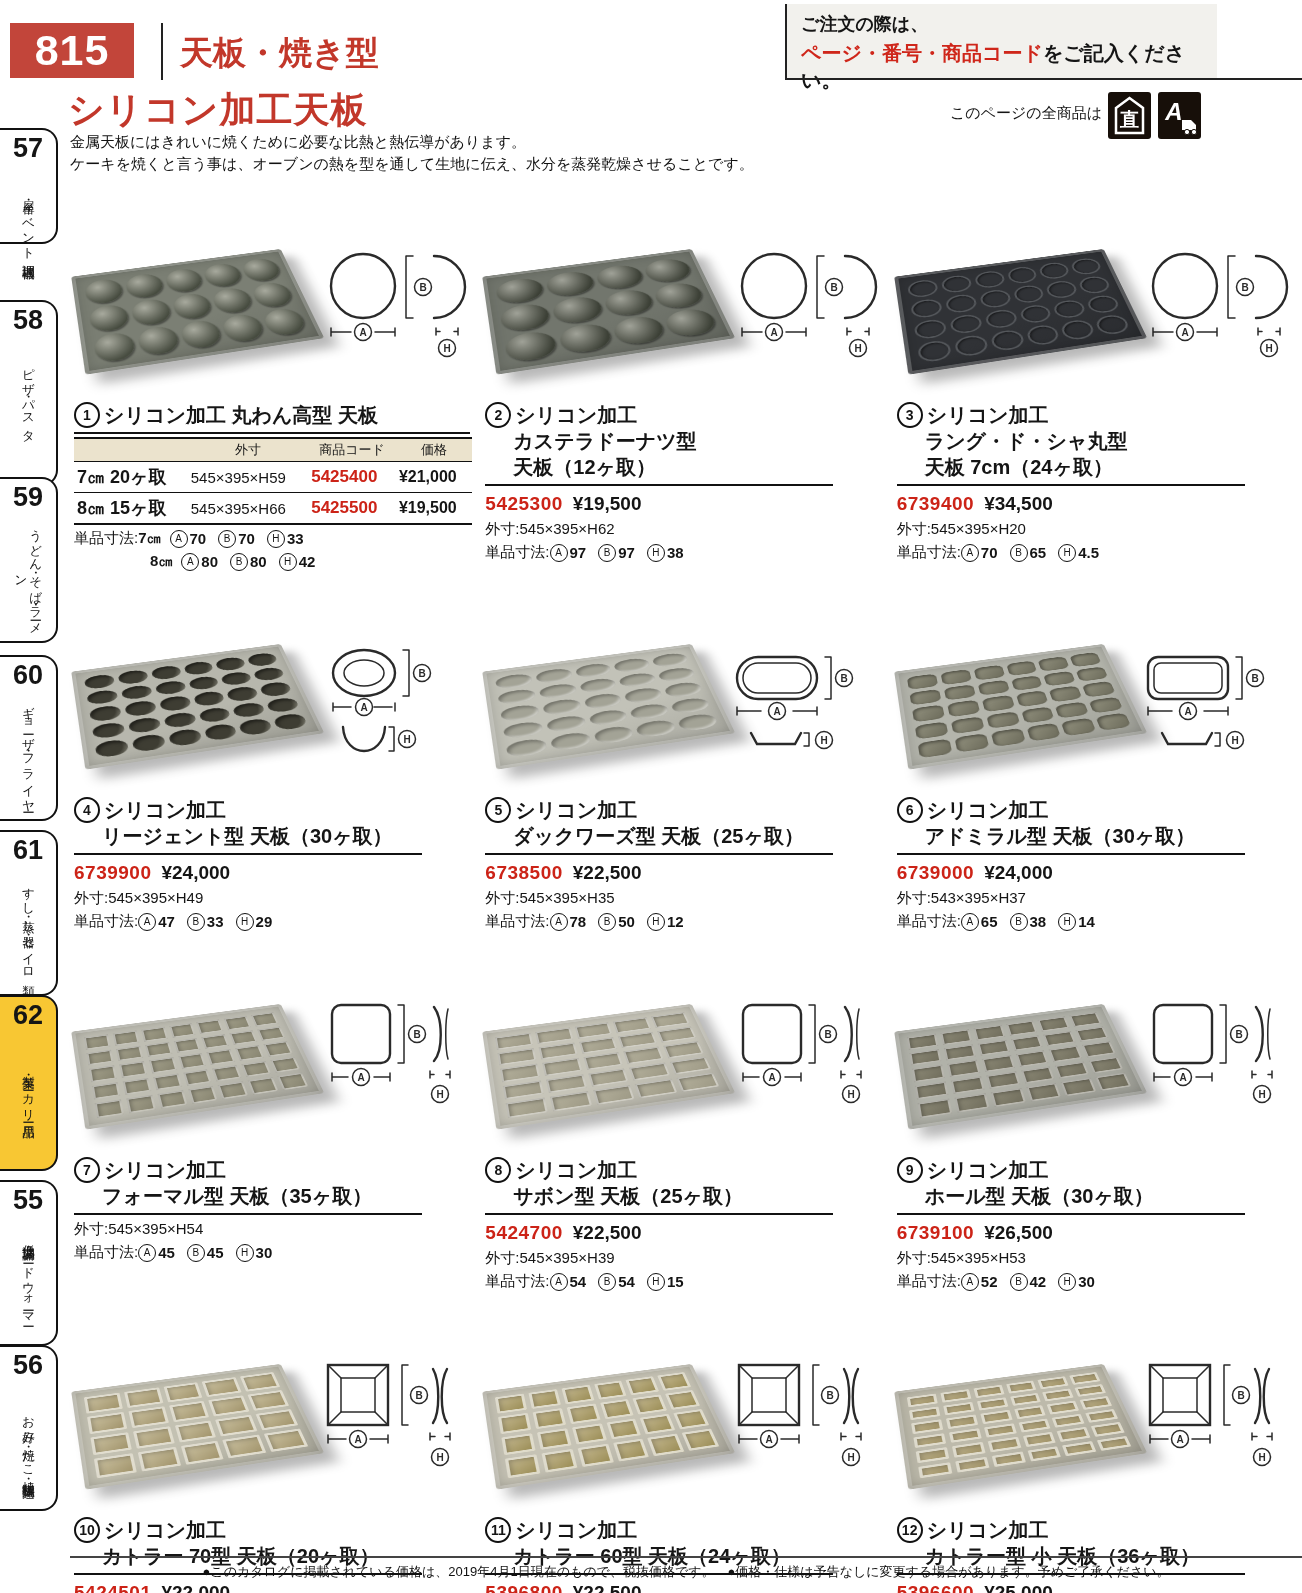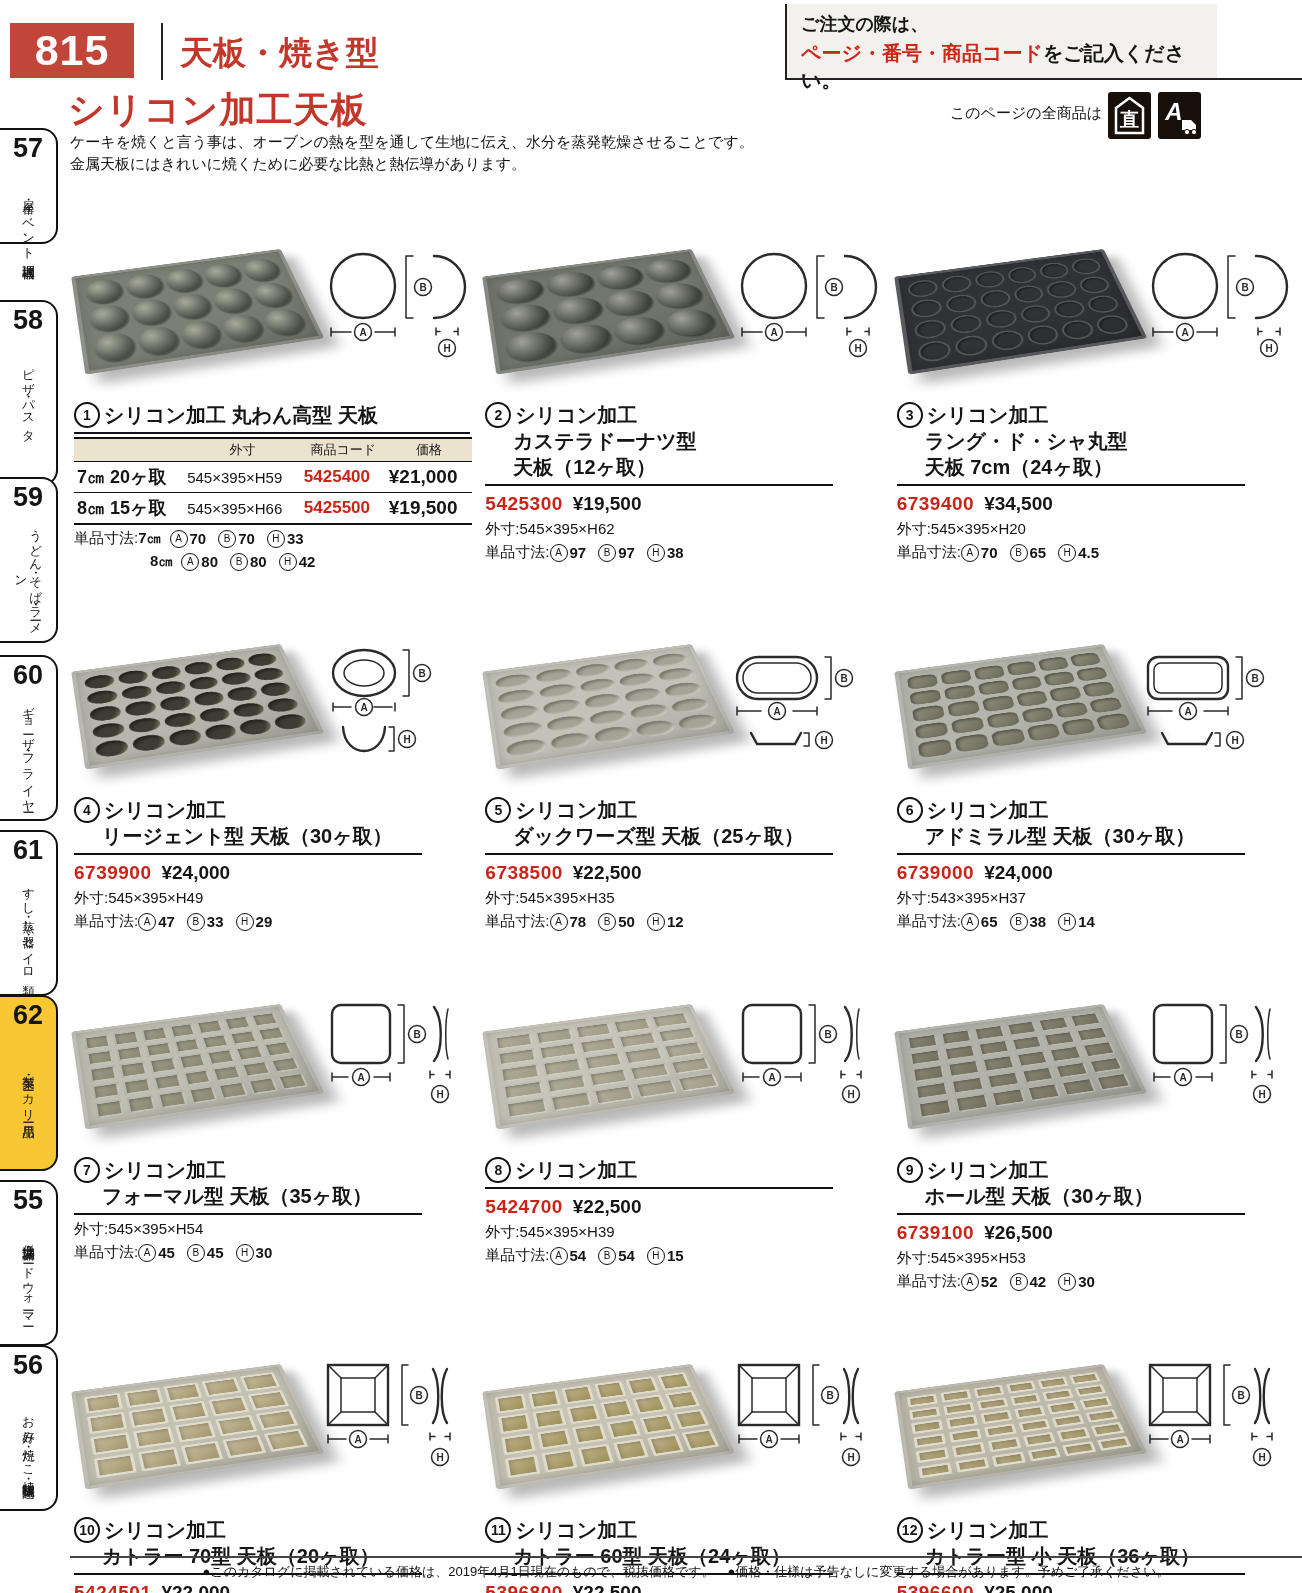--- a/index.html
+++ b/index.html
@@ -78,42 +78,42 @@
   .unit-size{font-weight:bold;margin-right:8px;}
   
   .ptable{width:398px;border-collapse:collapse;margin-top:3px;}
   .ptable thead th{background:#ebe3cd;font-weight:normal;font-size:13px;padding:2px 4px;
     border-top:2px solid #111;border-bottom:1.5px solid #111;}
   .ptable td{border-bottom:1.5px solid #111;padding:3px 3px;white-space:nowrap;}
   .ptable tr:last-child td{border-bottom:2.5px solid #111;}
   .ptable .tl{font-size:18px;font-weight:bold;}
   .ptable .outer-c{font-size:15px;}
   .ptable .code-c{color:#cc2317;font-weight:bold;font-size:17px;}
-  .ptable .price-c{font-weight:bold;font-size:19px;}
+  .ptable .price-c{font-weight:bold;font-size:16px;}
   
   .footer-rule{position:absolute;left:70px;top:1556px;width:1232px;height:1.5px;background:#444;}
   .footer-text{position:absolute;left:70px;top:1563px;width:1232px;text-align:center;font-size:13px;color:#111;}
 </style>
 </head>
 <body>
 
 <div class="page-num-box">815</div>
 <div class="header-vline"></div>
 <div class="header-title">天板・焼き型</div>
 
 <div class="order-box">
   <div class="order-l1">ご注文の際は、</div>
   <div class="order-l2"><span class="order-red">ページ・番号・商品コード</span><span>をご記入ください。</span></div>
 </div>
 <div class="header-rule"></div>
 
 <div class="section-title">シリコン加工天板</div>
 <div class="desc">
+  <div>金属天板にはきれいに焼くために必要な比熱と熱伝導があります。</div>
   <div>ケーキを焼くと言う事は、オーブンの熱を型を通して生地に伝え、水分を蒸発乾燥させることです。</div>
-  <div>金属天板にはきれいに焼くために必要な比熱と熱伝導があります。</div>
 </div>
 
 <div class="all-note">このページの全商品は</div>
 <div class="badge" style="left:1108px;">
   <svg width="43" height="47" viewBox="0 0 43 47">
     <path d="M8 16 L21.5 6 L35 16 V41 H8 Z" fill="none" stroke="#fff" stroke-width="2.5"></path>
     <text x="21.5" y="34" text-anchor="middle" font-size="19" font-weight="bold" fill="#fff">直</text>
   </svg>
 </div>
 <div class="badge" style="left:1158px;">
@@ -678,20 +678,21 @@
             <circle cx="122" cy="97" r="8.5" stroke="#2a2a2a" stroke-width="1.5" fill="none" stroke-linecap="round"></circle>
             <text x="122" y="100.5" text-anchor="middle" font-size="10" font-weight="bold" fill="#2a2a2a">H</text>
           </svg>
         </div>
       </div>
       <div class="pname-block">
         <div style="display:flex;align-items:flex-start;">
           <span class="pnum">8</span>
           <span>シリコン加工</span>
         </div>
+        <div class="pname-line2">サボン型 天板（25ヶ取）</div>
       </div>
       <div class="code-line"><span class="code">5424700</span><span class="price">¥22,500</span></div>
       <div class="outer-line">外寸:545×395×H39</div>
       <div class="unit-line">
         <span>単品寸法:</span>
         <span class="clet">A</span>
         <span class="unit-val">54</span>
         <span class="clet">B</span>
         <span class="unit-val">54</span>
         <span class="clet">H</span>

